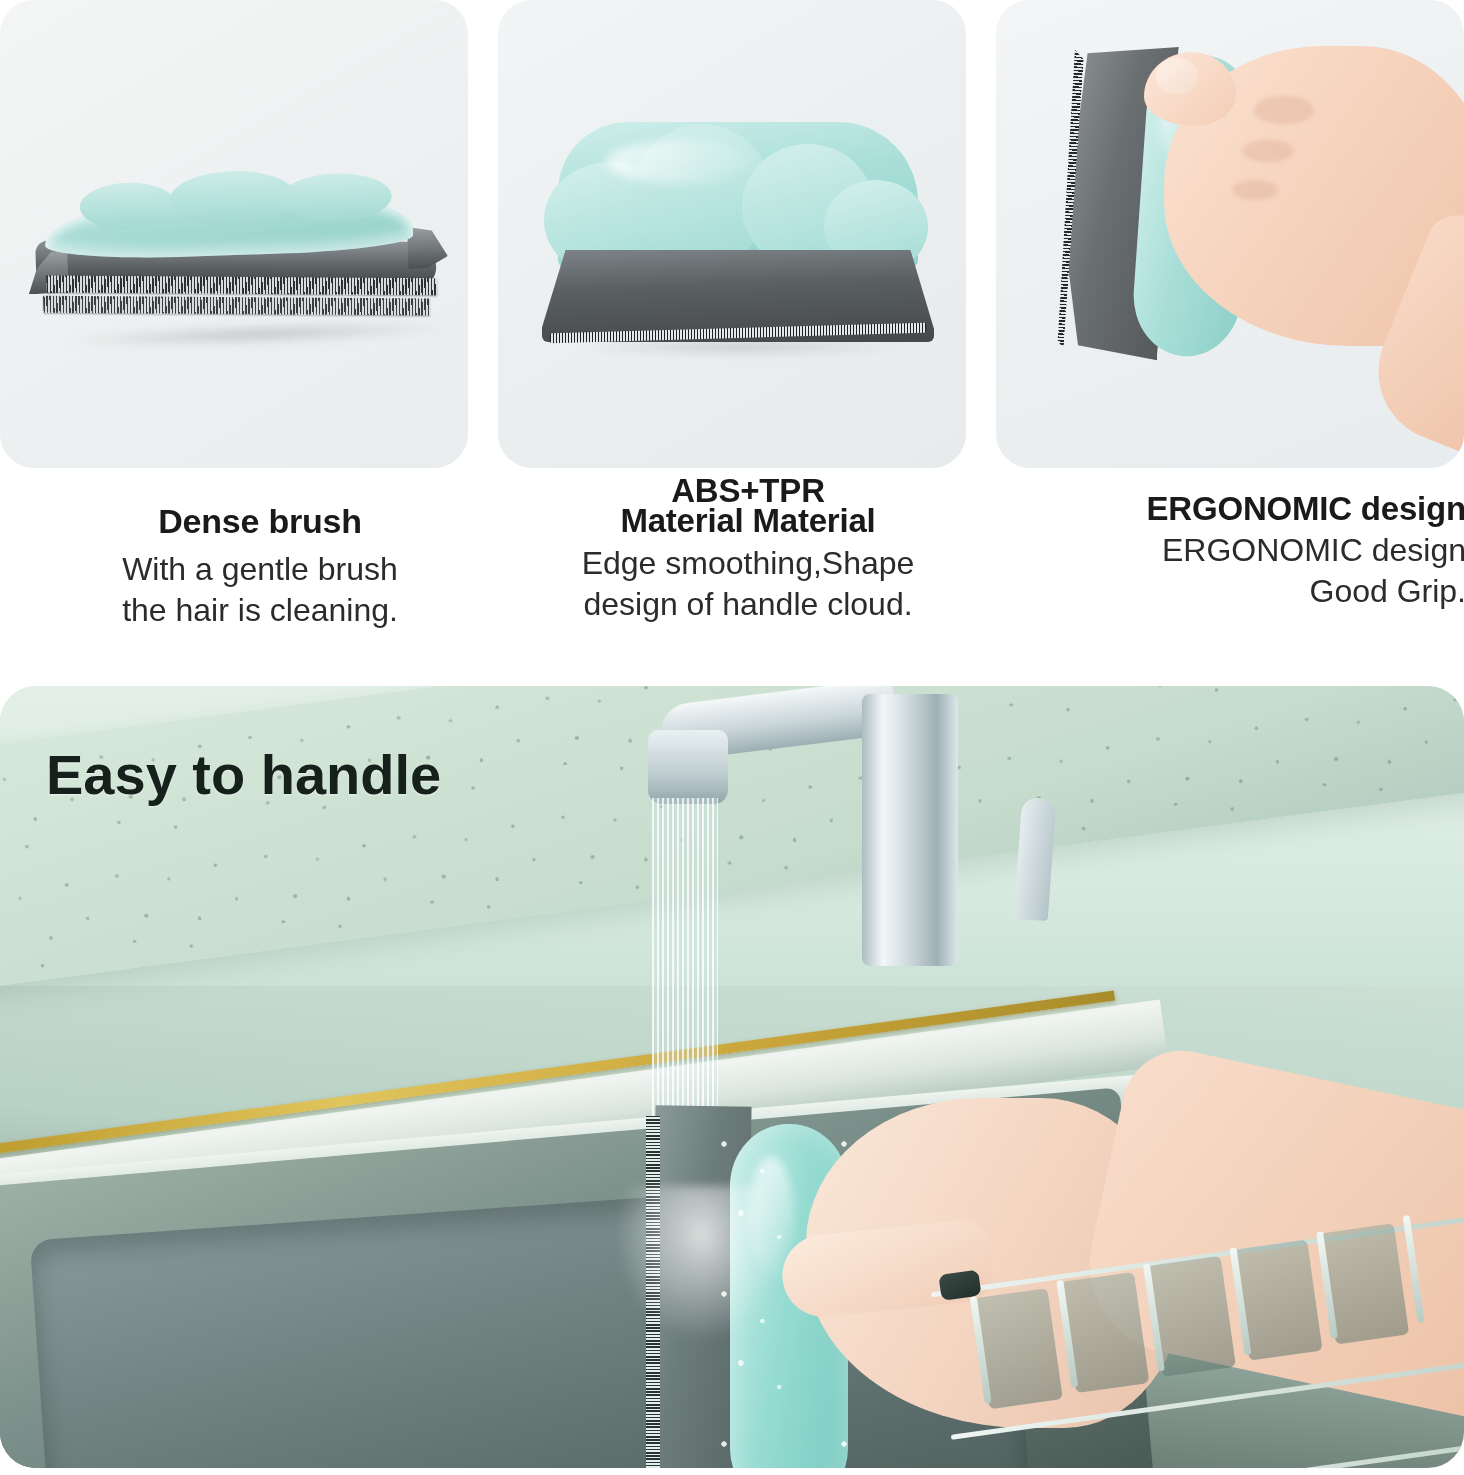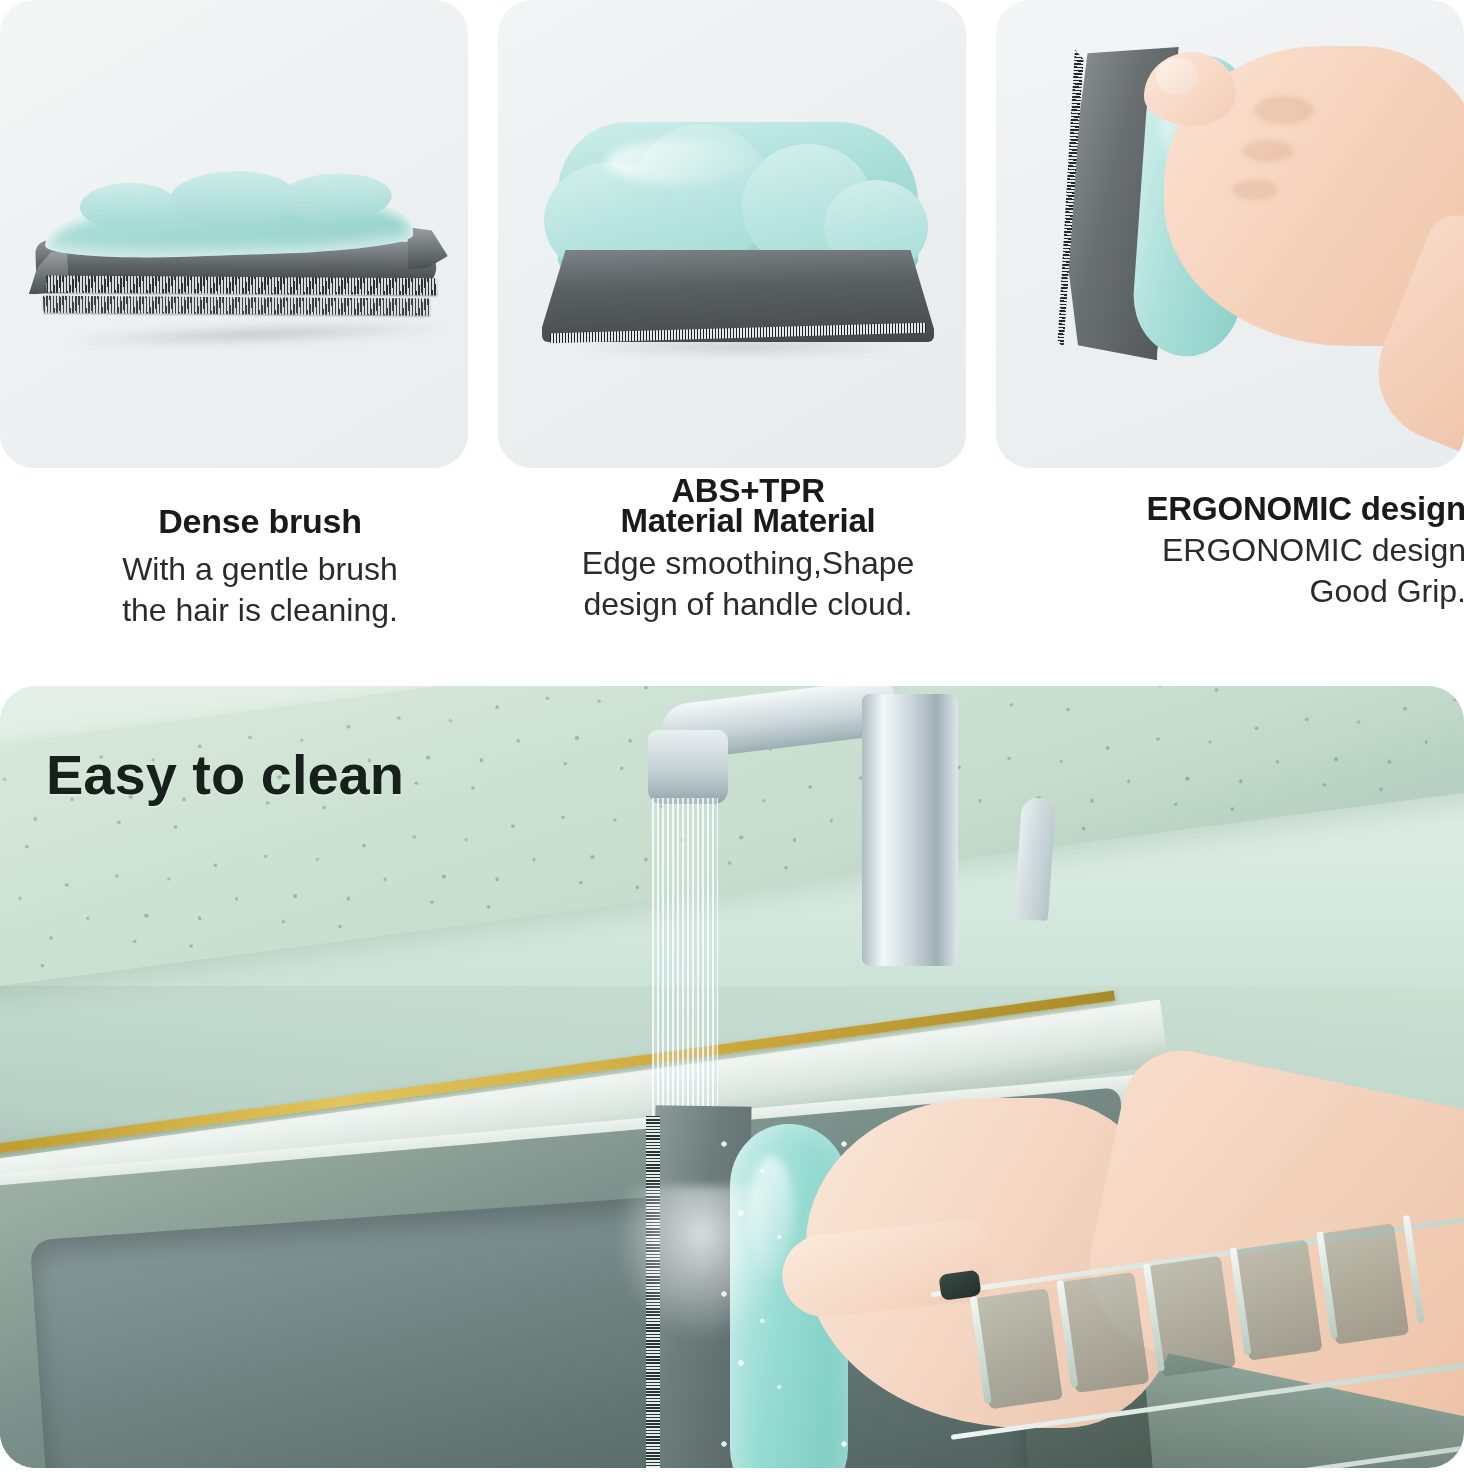--- a/index.html
+++ b/index.html
@@ -478,15 +478,15 @@
     <div class="rack-panel" style="left:394px; top:2px;"></div>
     <div class="rack-fin" style="left:38px;  top:16px;"></div>
     <div class="rack-fin" style="left:126px; top:12px;"></div>
     <div class="rack-fin" style="left:214px; top:8px;"></div>
     <div class="rack-fin" style="left:302px; top:4px;"></div>
     <div class="rack-fin" style="left:390px; top:0px;"></div>
     <div class="rack-fin" style="left:478px; top:-4px;"></div>
   </div>
 
   <div class="hero-text">
-    <div class="hero-title">Easy to clean</div>
+    <div class="hero-title">Easy to handle</div>
   </div>
 </div>
 
 </body></html>

